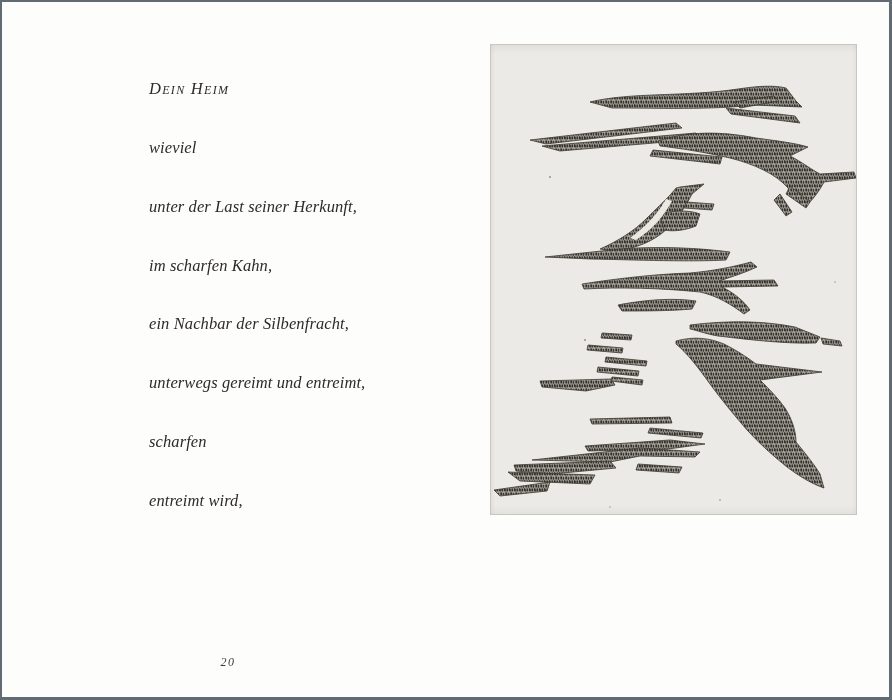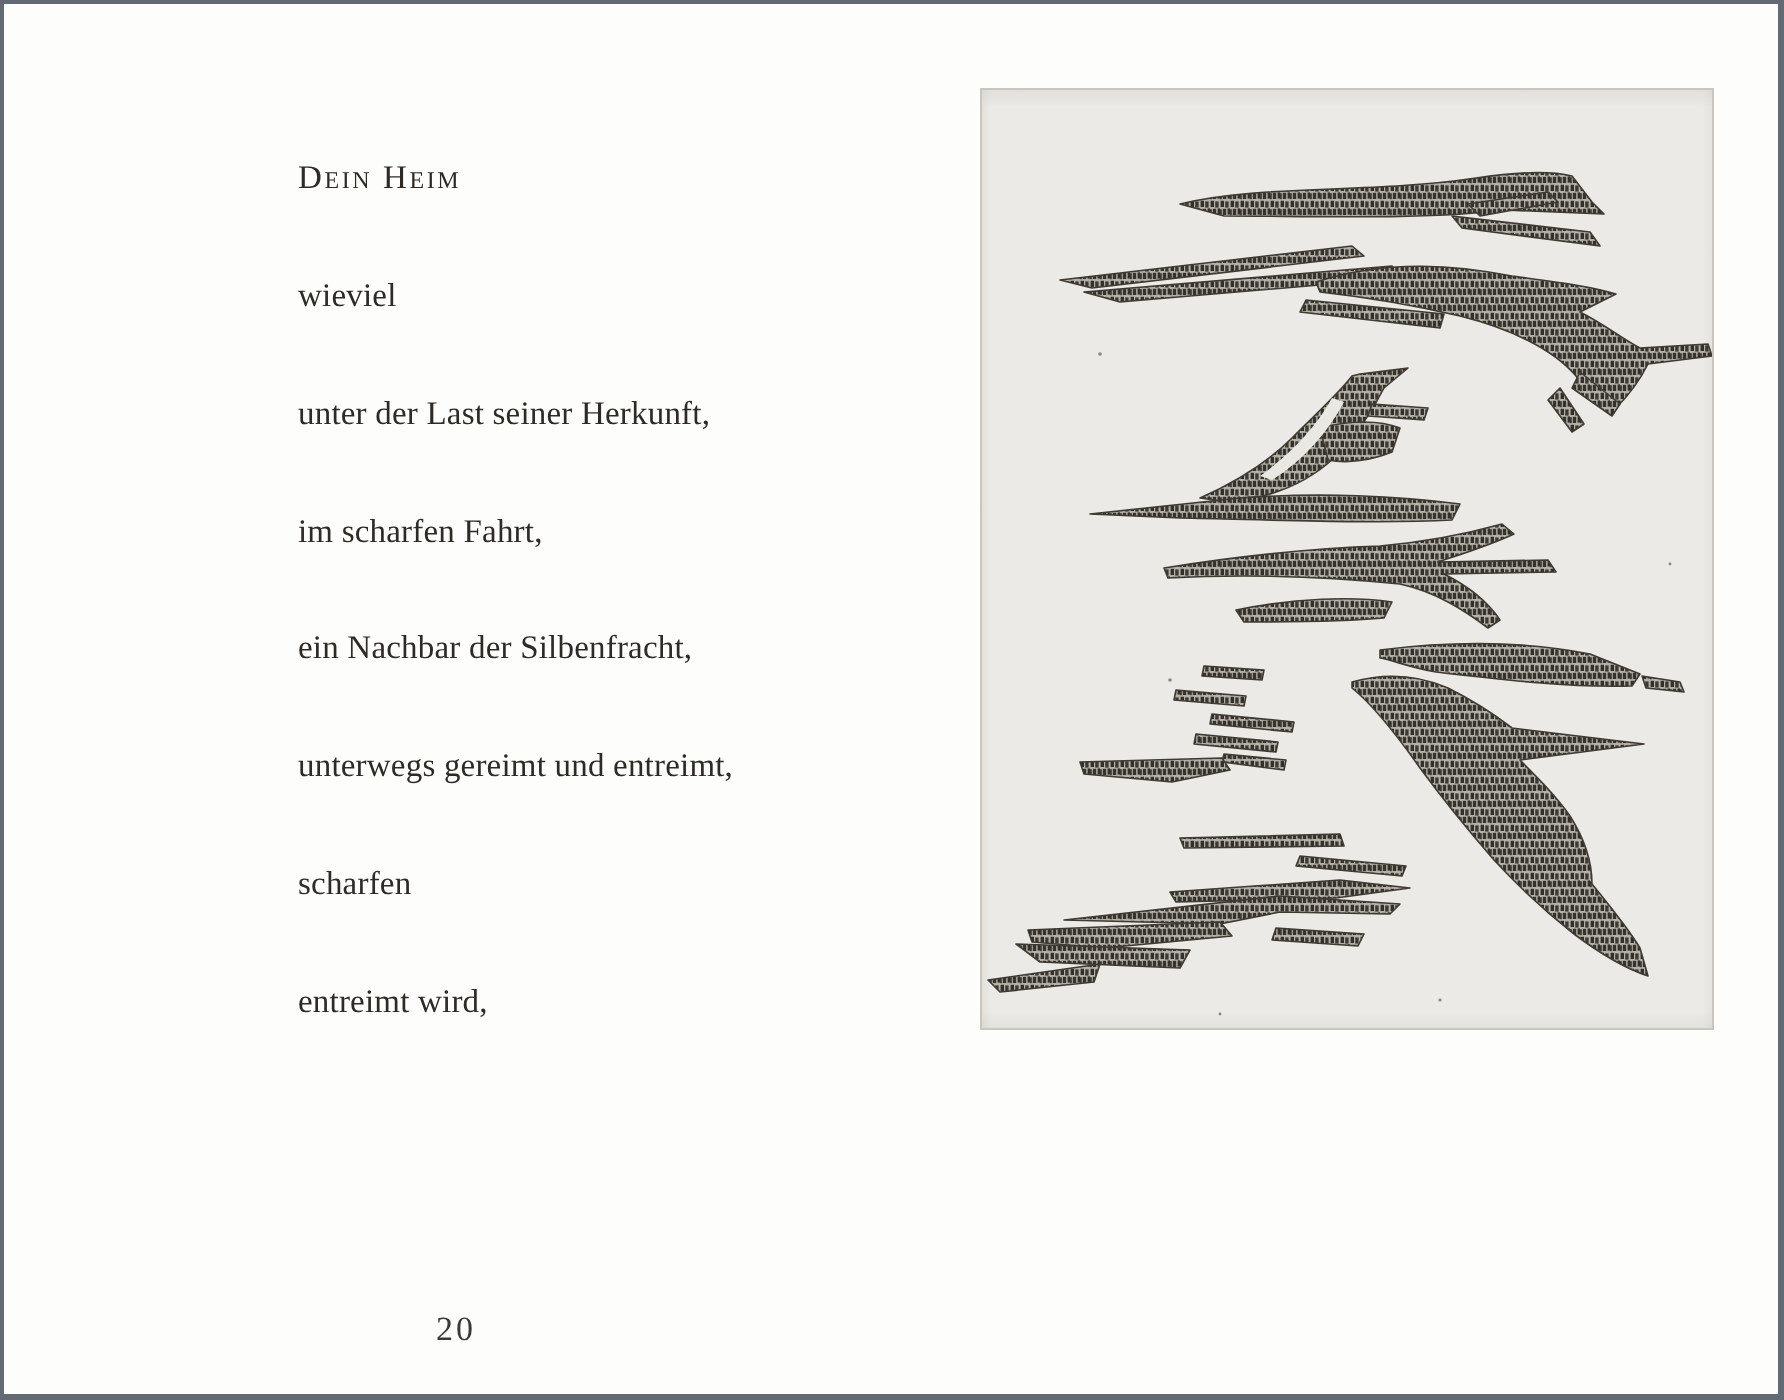--- a/index.html
+++ b/index.html
@@ -15,41 +15,42 @@
     font-family:"Liberation Serif","DejaVu Serif",serif;
     width:892px;height:700px;overflow:hidden;
   }
   .sheet{
     position:relative;
     width:892px;height:700px;
     background:var(--page);
     border-style:solid;
     border-color:var(--frame);
     border-width:2px 3px 3px 2px;
+    font-style:italic;
   }
   .poem{
     position:absolute;
     left:147px;top:38px;
     color:var(--ink);
     font-size:16.5px;
     line-height:19.6px;
     letter-spacing:0.1px;
     white-space:pre;
   }
   .poem-title{
     font-variant:small-caps;
     letter-spacing:1.3px;
   }
   .page-number{
     position:absolute;
     left:210px;top:653px;
     width:32px;
     text-align:center;
     color:var(--pagenum);
-    font-size:17px;
+    font-size:12px;
     letter-spacing:1.5px;
   }
   .plate{
     position:absolute;
     left:488px;top:42px;
     width:367px;height:471px;
     background:var(--plate);
     background-image:
       linear-gradient(180deg, rgba(120,118,110,0.10) 0%, rgba(120,118,110,0.0) 2%, rgba(120,118,110,0.0) 98%, rgba(120,118,110,0.08) 100%),
       linear-gradient(90deg, rgba(120,118,110,0.10) 0%, rgba(120,118,110,0.0) 1.5%, rgba(120,118,110,0.0) 98.5%, rgba(120,118,110,0.08) 100%);
@@ -58,21 +59,21 @@
 </style>
 </head>
 <body>
 
 <div class="sheet">
 
   <div class="poem">
     <div class="poem-title">Dein Heim</div>
     <div>wieviel</div>
     <div>unter der Last seiner Herkunft,</div>
-    <div>im scharfen Fahrt,</div>
+    <div>im scharfen Kahn,</div>
     <div>ein Nachbar der Silbenfracht,</div>
     <div>unterwegs gereimt und entreimt,</div>
     <div>scharfen</div>
     <div>entreimt wird,</div>
     
     
   </div>
 
   <div class="page-number">20</div>
 

